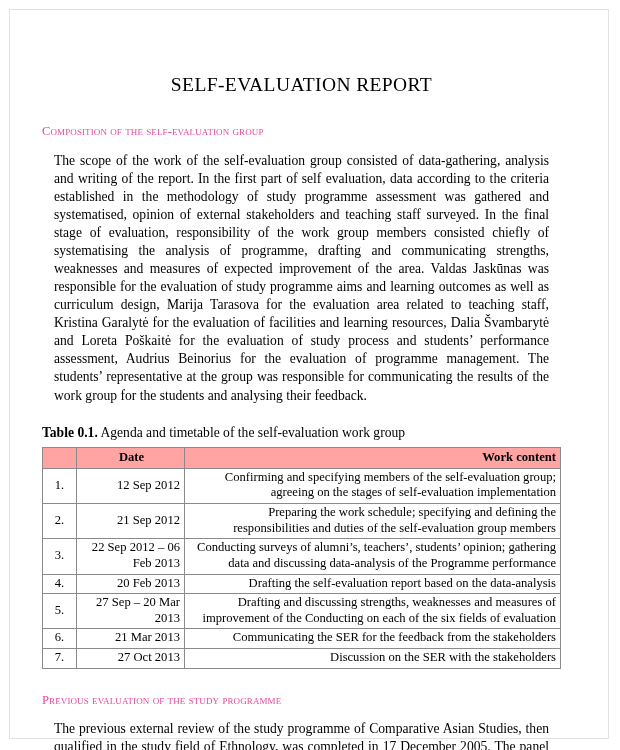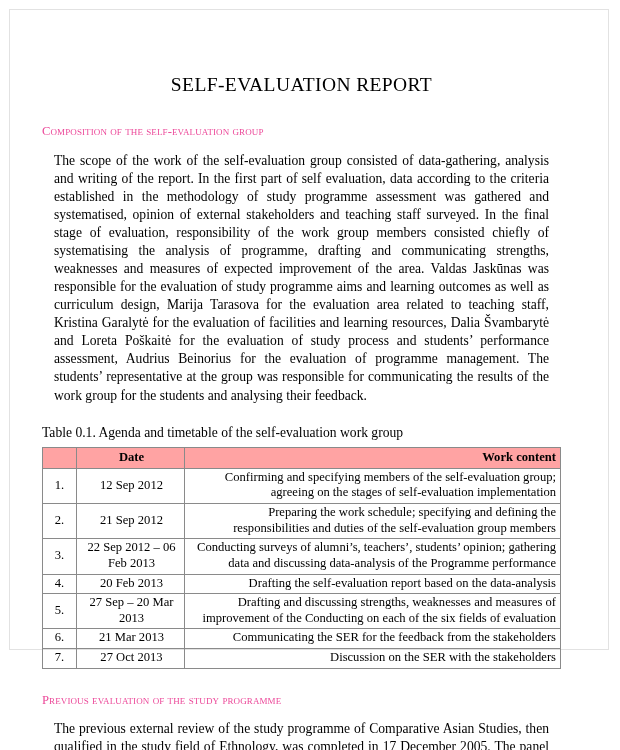--- a/index.html
+++ b/index.html
@@ -12,21 +12,21 @@
     height: 750px;
     font-family: "Liberation Serif", "DejaVu Serif", serif;
     color: #000000;
     overflow: hidden;
   }
   .page {
     position: absolute;
     left: 9px;
     top: 9px;
     width: 600px;
-    height: 641px;
+    height: 730px;
     box-sizing: border-box;
     border: 1px solid #e2e2e2;
     background: #ffffff;
   }
   .content {
     position: absolute;
     left: 32px;
     top: 0;
     width: 519px;
   }
@@ -59,21 +59,21 @@
     hyphens: none;
   }
   .p-composition { margin-top: 17px; }
   .p-previous { margin-top: 18px; }
   .table-caption {
     font-size: 13.6px;
     margin: 0;
     line-height: 1.3;
     margin-top: 19px;
   }
-  .table-caption .cap-label { font-weight: normal; }
+  .table-caption .cap-label { font-weight: bold; }
   table.agenda {
     border-collapse: collapse;
     width: 519px;
     margin-top: 6px;
     table-layout: fixed;
   }
   table.agenda td, table.agenda th {
     border: 1px solid #8a8a8a;
     font-size: 12.6px;
     line-height: 1.24;
@@ -82,21 +82,21 @@
     padding: 1px 4px 2px 4px;
   }
   table.agenda thead th {
     background: #ffa3a3;
     font-weight: bold;
     text-align: center;
     padding-top: 2px;
     padding-bottom: 2px;
   }
   .col-num { width: 25px; text-align: center; }
-  .col-date { width: 97px; text-align: center; padding-left: 6px !important; }
+  .col-date { width: 97px; text-align: right; padding-left: 6px !important; }
   .col-work { text-align: right; padding-left: 6px !important; }
   td.col-num { text-align: center; }
 </style>
 </head>
 <body>
 
 <div class="page">
   <div class="content">
 
     <h1 class="doc-title">SELF-EVALUATION REPORT</h1>

